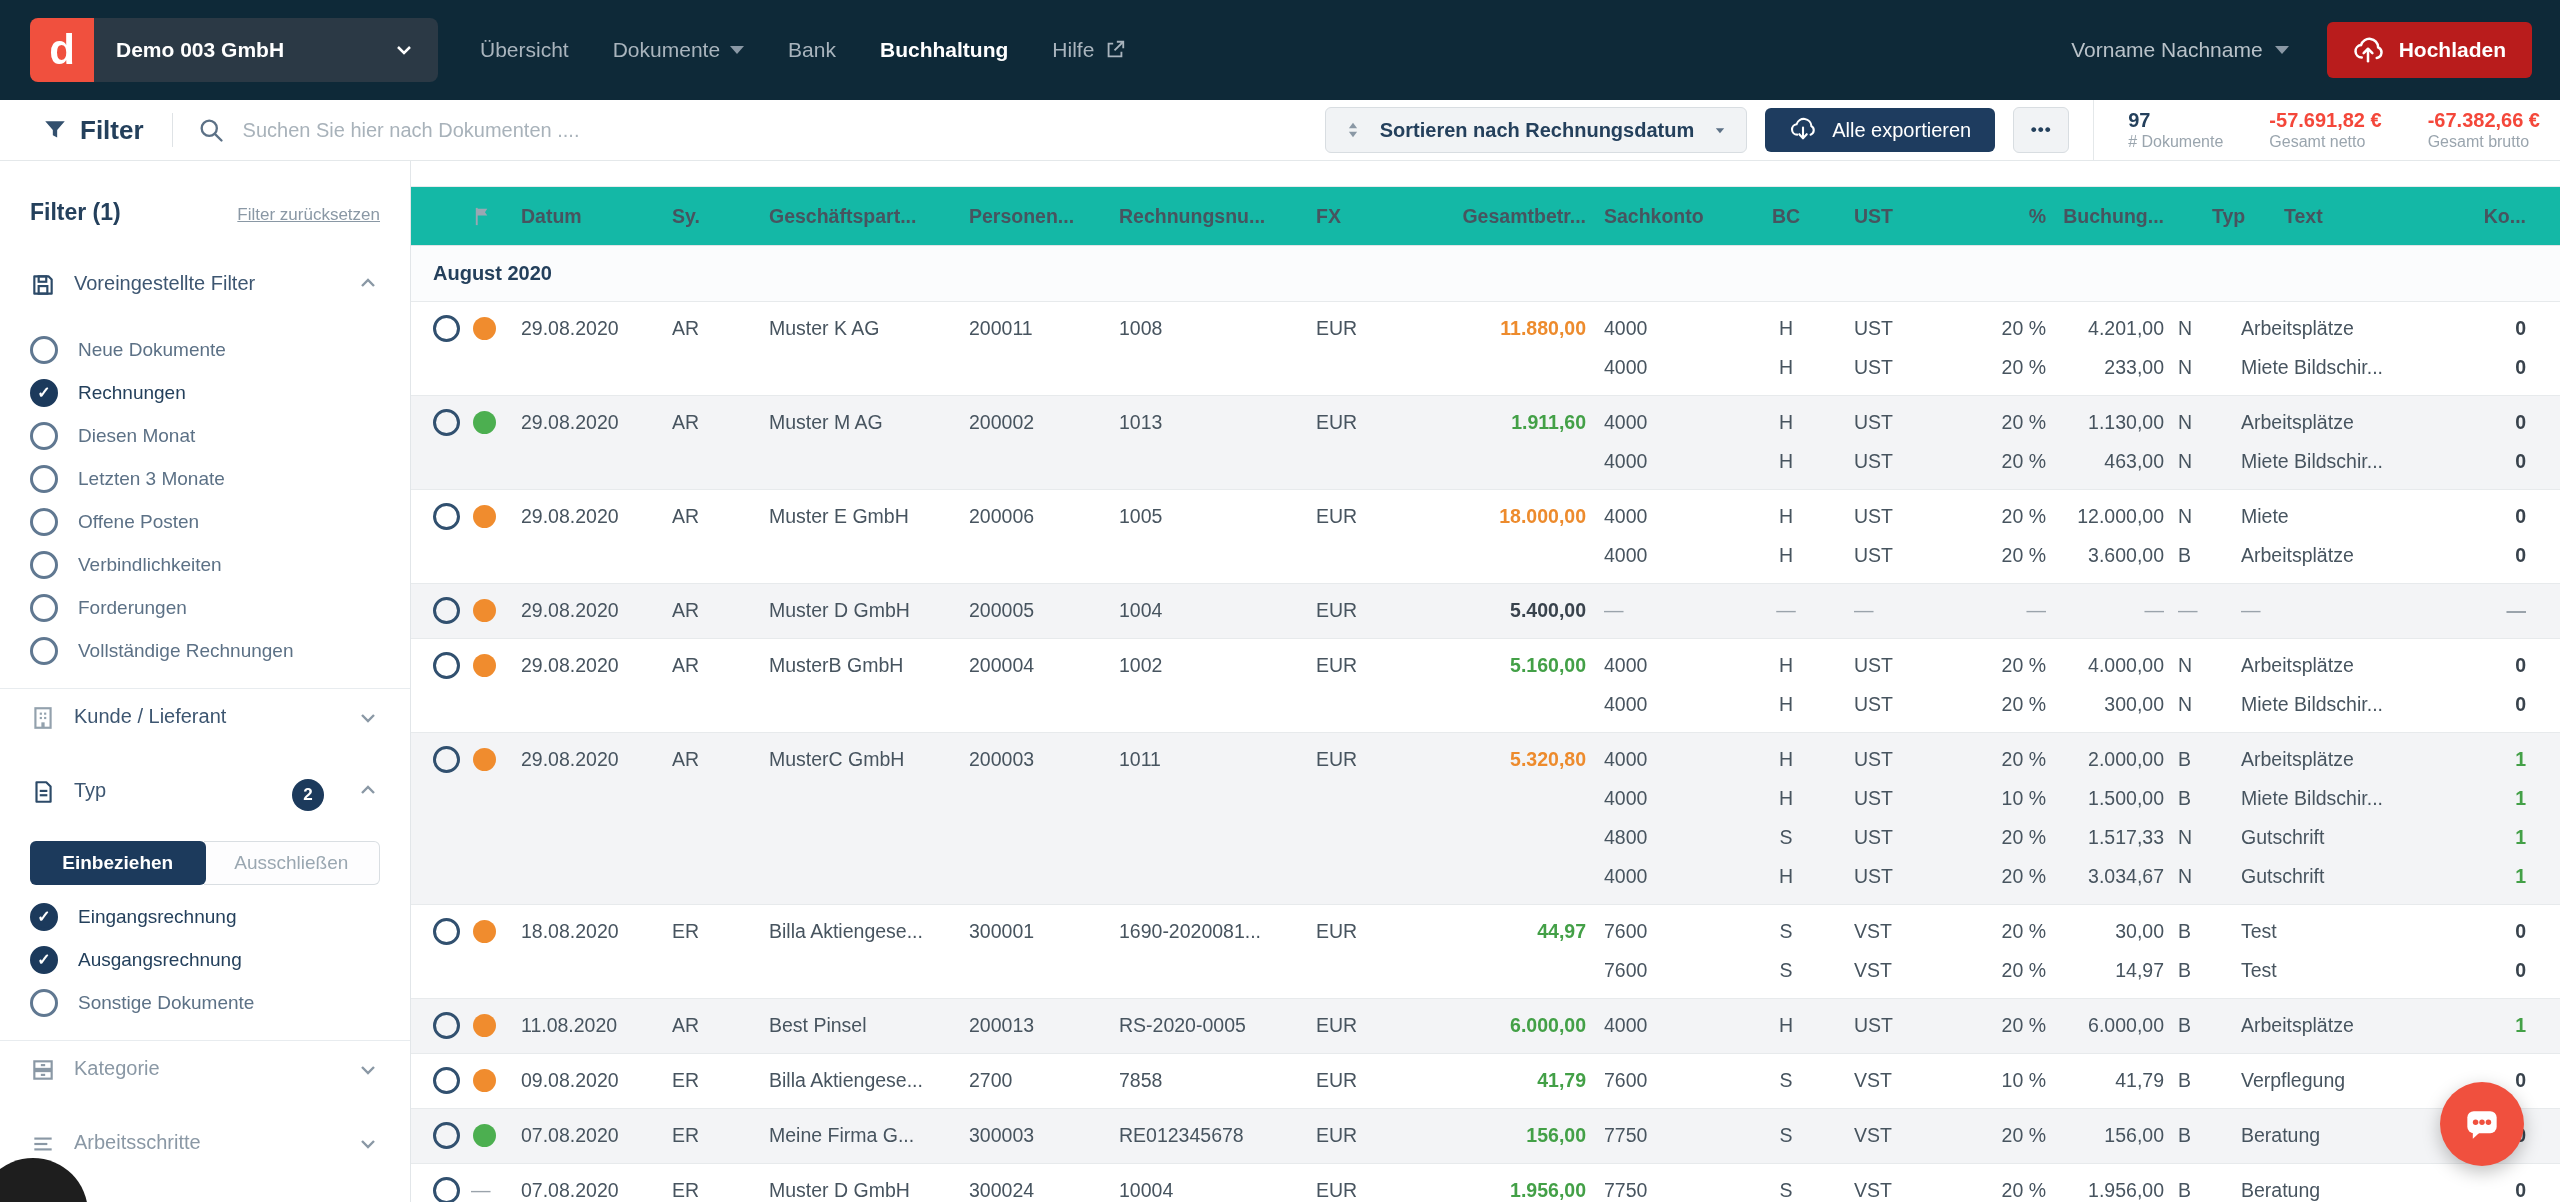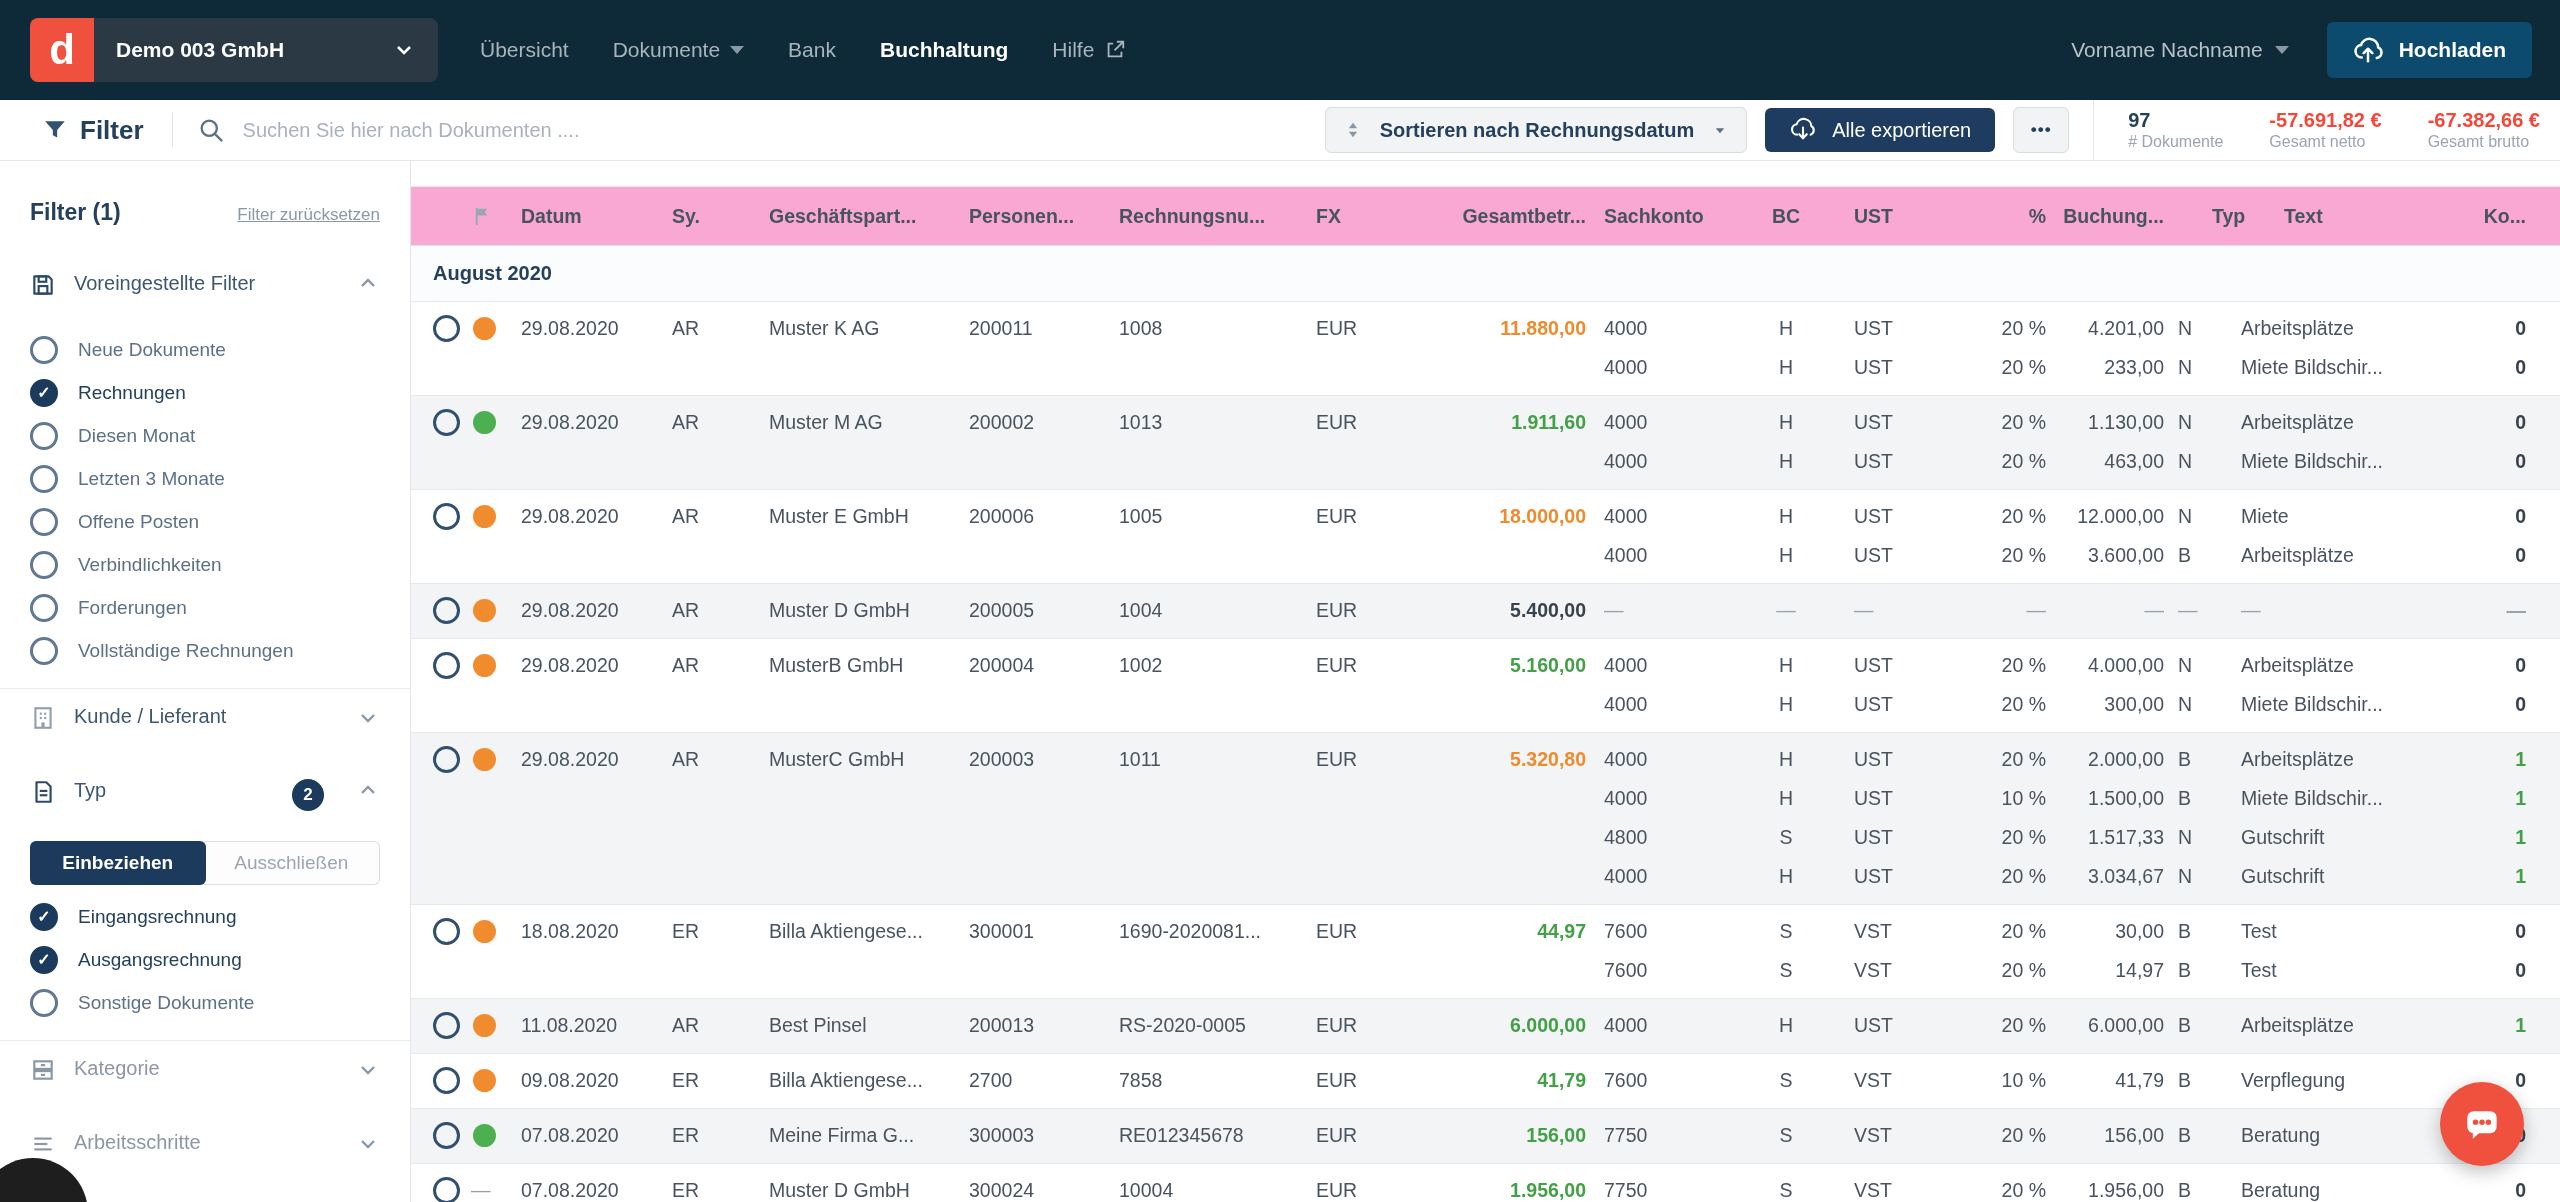--- a/index.html
+++ b/index.html
@@ -16,21 +16,21 @@
   .company-box{width:300px;height:64px;background:#2b3945;display:flex;align-items:center;
                padding:0 22px;color:#fff;font-weight:bold;font-size:21px;}
   .company-box .lbl{flex:1;}
   .nav-items{display:flex;align-items:center;gap:44px;margin-left:42px;}
   .nav-item{display:flex;align-items:center;gap:10px;color:#a9b4bd;font-size:21px;cursor:pointer;}
   .nav-item.active{color:#fff;font-weight:bold;}
   .tri-down{width:0;height:0;border-left:7px solid transparent;border-right:7px solid transparent;
             border-top:8px solid #8a98a5;display:inline-block;}
   .nav-right{margin-left:auto;display:flex;}
   .user-menu{display:flex;align-items:center;gap:12px;color:#b9c2c9;font-size:21px;cursor:pointer;}
-  .upload-btn{margin:0 28px 0 38px;height:56px;background:#0c4a6e;border-radius:6px;display:flex;
+  .upload-btn{margin:0 28px 0 38px;height:56px;background:#b91c1c;border-radius:6px;display:flex;
               align-items:center;gap:16px;padding:0 26px;color:#fff;font-weight:bold;font-size:21px;cursor:pointer;}
 
   
   .toolbar{position:absolute;top:100px;left:0;width:2560px;height:60px;background:#fff;
            border-bottom:1px solid #e4e8ea;display:flex;align-items:center;z-index:20;}
   .filter-btn{display:flex;align-items:center;gap:12px;margin-left:42px;color:#24405c;
               font-weight:bold;font-size:26px;cursor:pointer;}
   .tb-divider{width:1px;height:34px;background:#dfe3e6;margin:0 24px 0 28px;}
   .search-wrap{display:flex;align-items:center;gap:16px;flex:0 0 auto;}
   .search-input{border:none;outline:none;font-size:20px;color:#45525f;width:620px;background:transparent;
@@ -72,21 +72,21 @@
   .sb-item.checked{color:#24405c;}
   .sb-divider{height:1px;background:#e8ecef;margin:16px 0;}
   .segmented{display:flex;margin:16px 30px 6px 30px;height:44px;}
   .seg{flex:1;display:flex;align-items:center;justify-content:center;font-size:19px;cursor:pointer;}
   .seg.active{background:#1c3a5c;color:#fff;font-weight:bold;border-radius:6px;z-index:2;}
   .seg.inactive{background:#fdfdfe;border:1px solid #d9dee2;border-left:none;color:#9aa7b1;
                 border-radius:0 6px 6px 0;margin-left:-2px;}
 
   
   .main{position:absolute;top:161px;left:411px;right:0;bottom:0;background:#fff;overflow:hidden;}
-  .thead{margin-top:25px;height:60px;background:#f9a8d4;border-top:1px solid #e7eaec;
+  .thead{margin-top:25px;height:60px;background:#14b8a6;border-top:1px solid #e7eaec;
          border-bottom:1px solid #dfe3e6;display:flex;align-items:center;padding-left:10px;
          font-weight:bold;color:#24405c;font-size:19px;box-sizing:border-box;}
   .thead .c{cursor:pointer;}
   .group-row{height:56px;display:flex;align-items:center;padding-left:22px;font-weight:bold;
              font-size:20px;color:#24405c;background:#fbfcfd;border-bottom:1px solid #e7eaec;box-sizing:border-box;}
   .trow{display:flex;align-items:flex-start;border-bottom:1px solid #e7eaec;background:#fff;
         padding:7px 0 8px 10px;box-sizing:border-box;cursor:pointer;}
   .trow.alt{background:#f3f4f6;}
   .c{line-height:39px;font-size:19.5px;color:#47545f;white-space:nowrap;overflow:hidden;
      box-sizing:border-box;flex:0 0 auto;}

